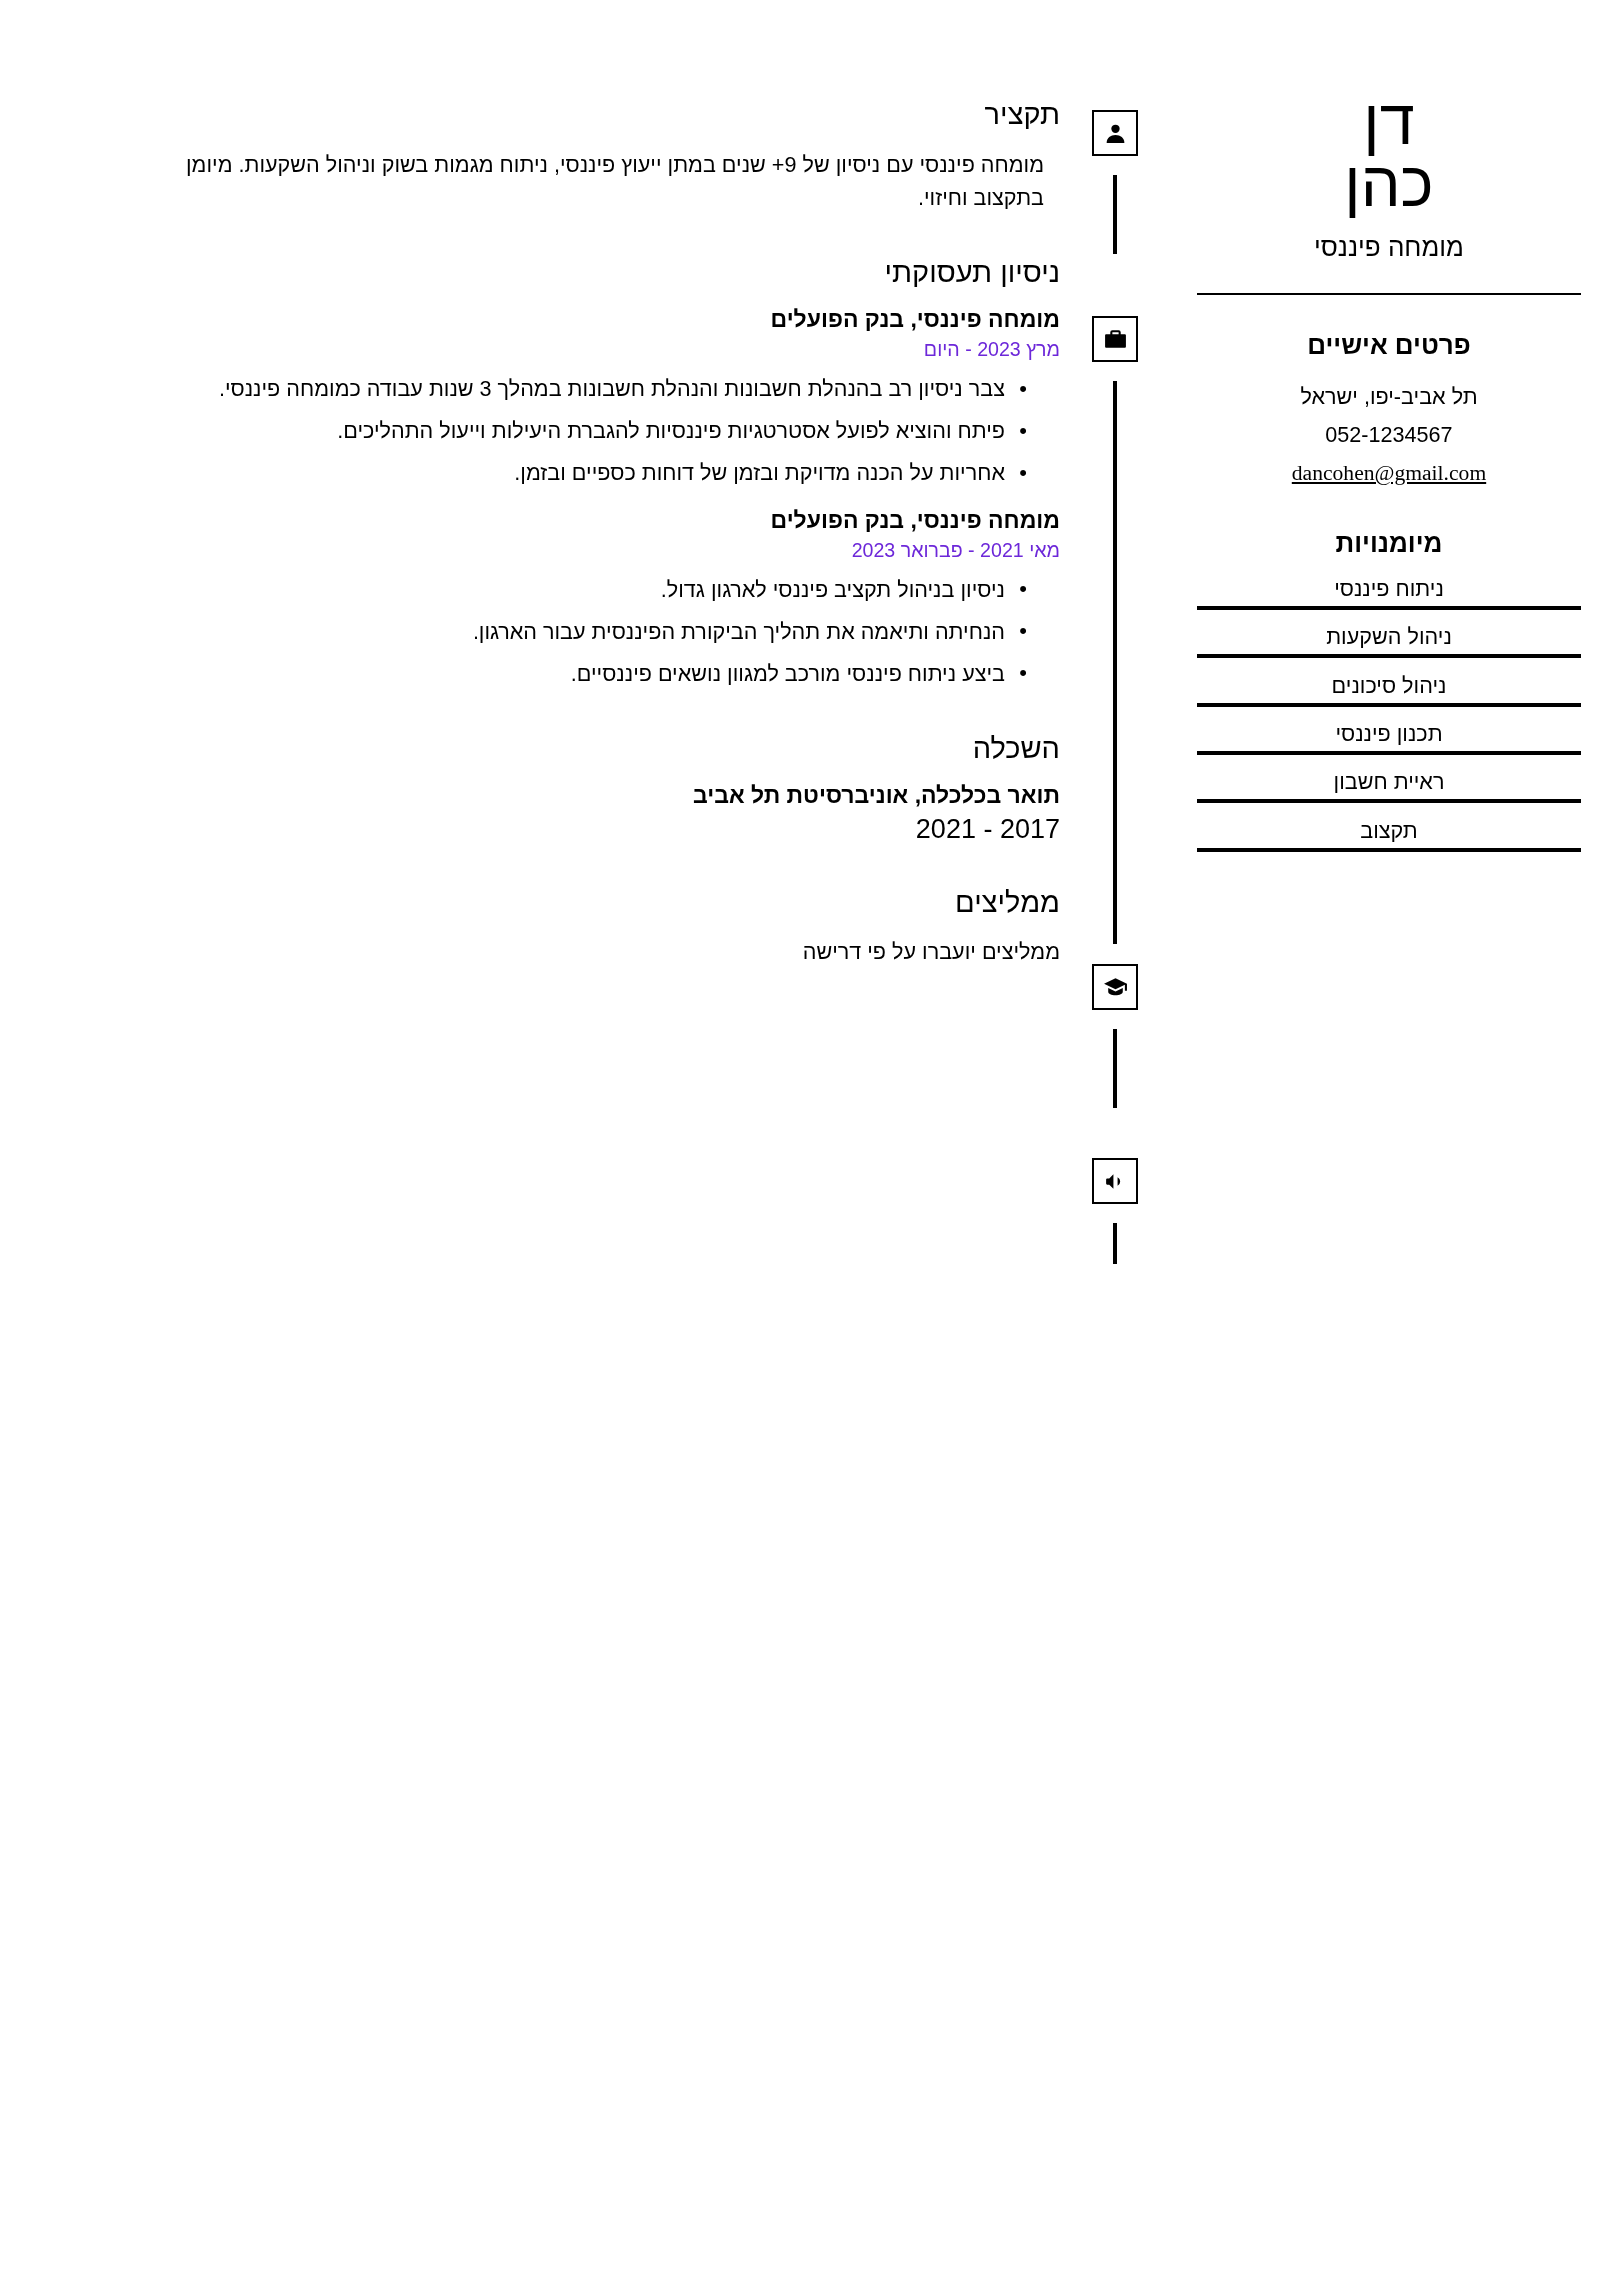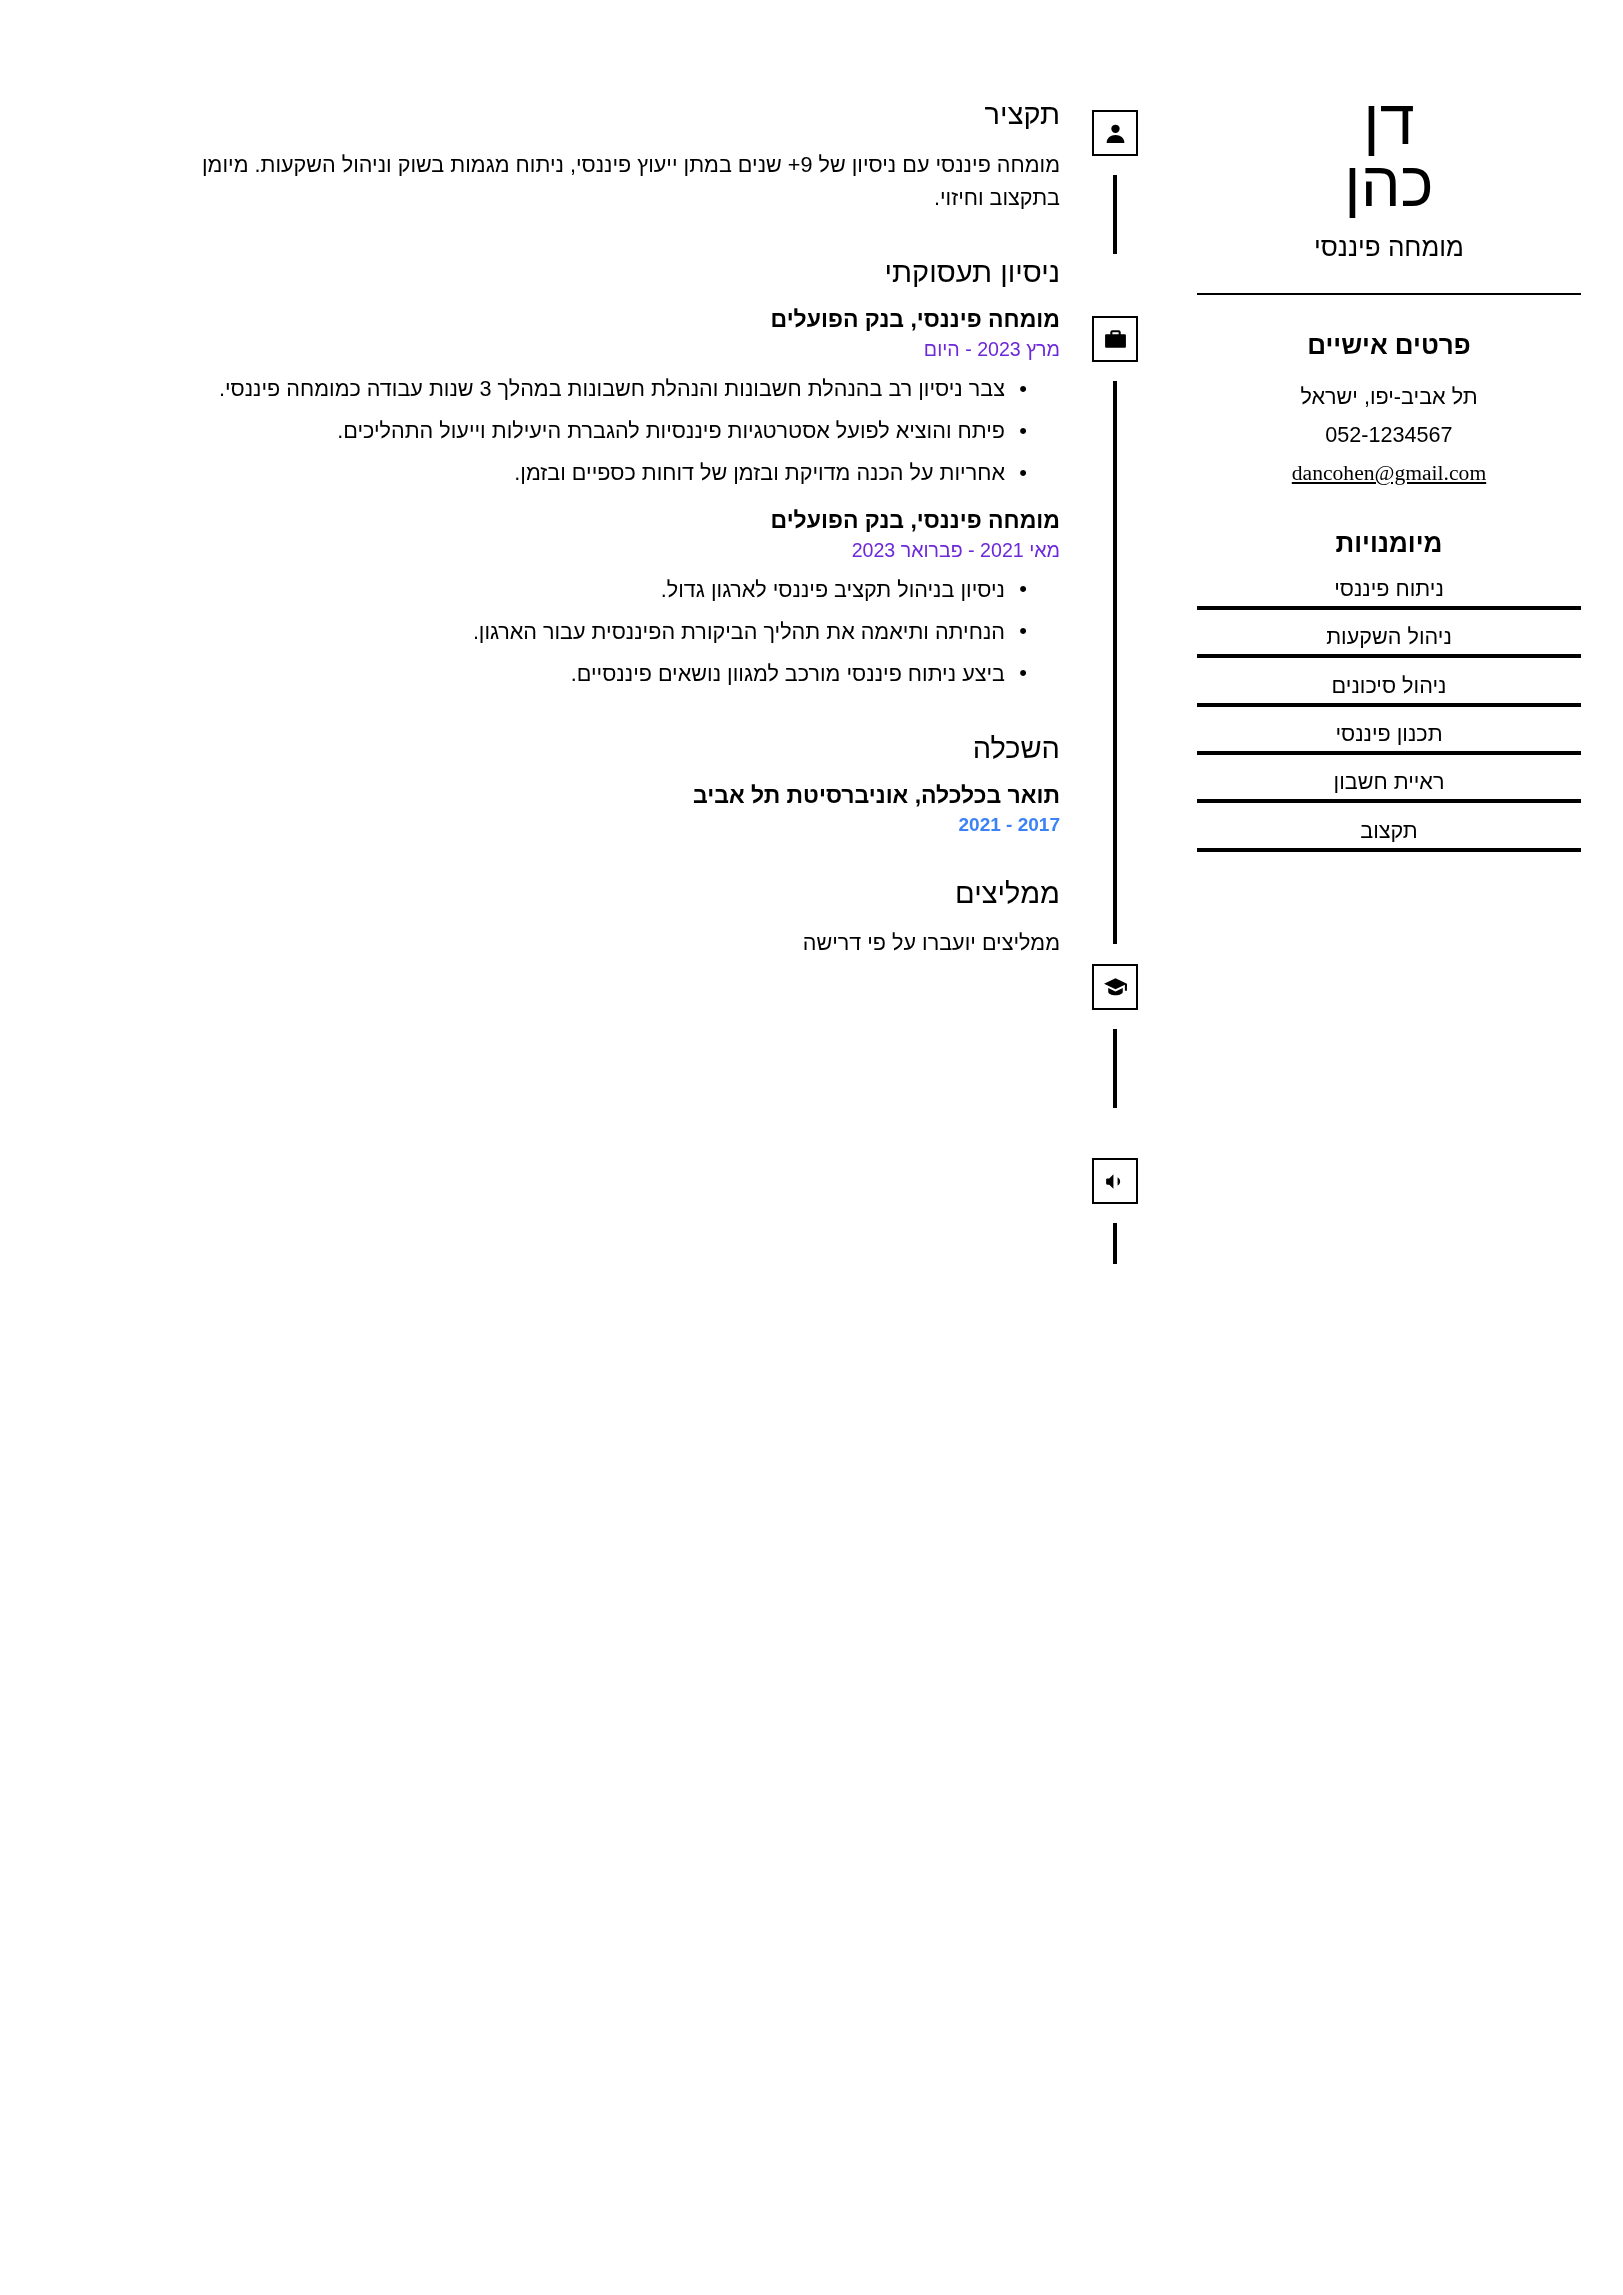--- a/index.html
+++ b/index.html
@@ -116,21 +116,21 @@
   .sec-title {
     font-size: 29px;
     font-weight: 400;
     margin: 0 0 17px 0;
     text-align: right;
   }
   .sec-title.spaced { margin-top: 41px; }
   .summary-text {
     font-size: 21.6px;
     line-height: 1.55;
-    margin: 0;
+    margin: 16px;
   }
   .job { margin-top: 17px; }
   .job-head {
     font-size: 23px;
     font-weight: 700;
     margin-bottom: 5.2px;
   }
   .job-dates {
     font-size: 19.6px;
     color: #6d28d9;
@@ -155,23 +155,22 @@
     top: -1.3px;
     font-size: 22px;
     line-height: 1.52;
   }
   .edu-head {
     font-size: 23px;
     font-weight: 700;
     margin-bottom: 5.2px;
   }
   .edu-dates {
-    font-size: 19px;
-    color: #3b82f6;
-    font-weight: bold;
+    font-size: 27px;
+    color: #000000;
   }
   .refs-text {
     font-size: 21.6px;
     line-height: 1.5;
   }
 </style>
 </head>
 <body>
 
 <div class="page">

